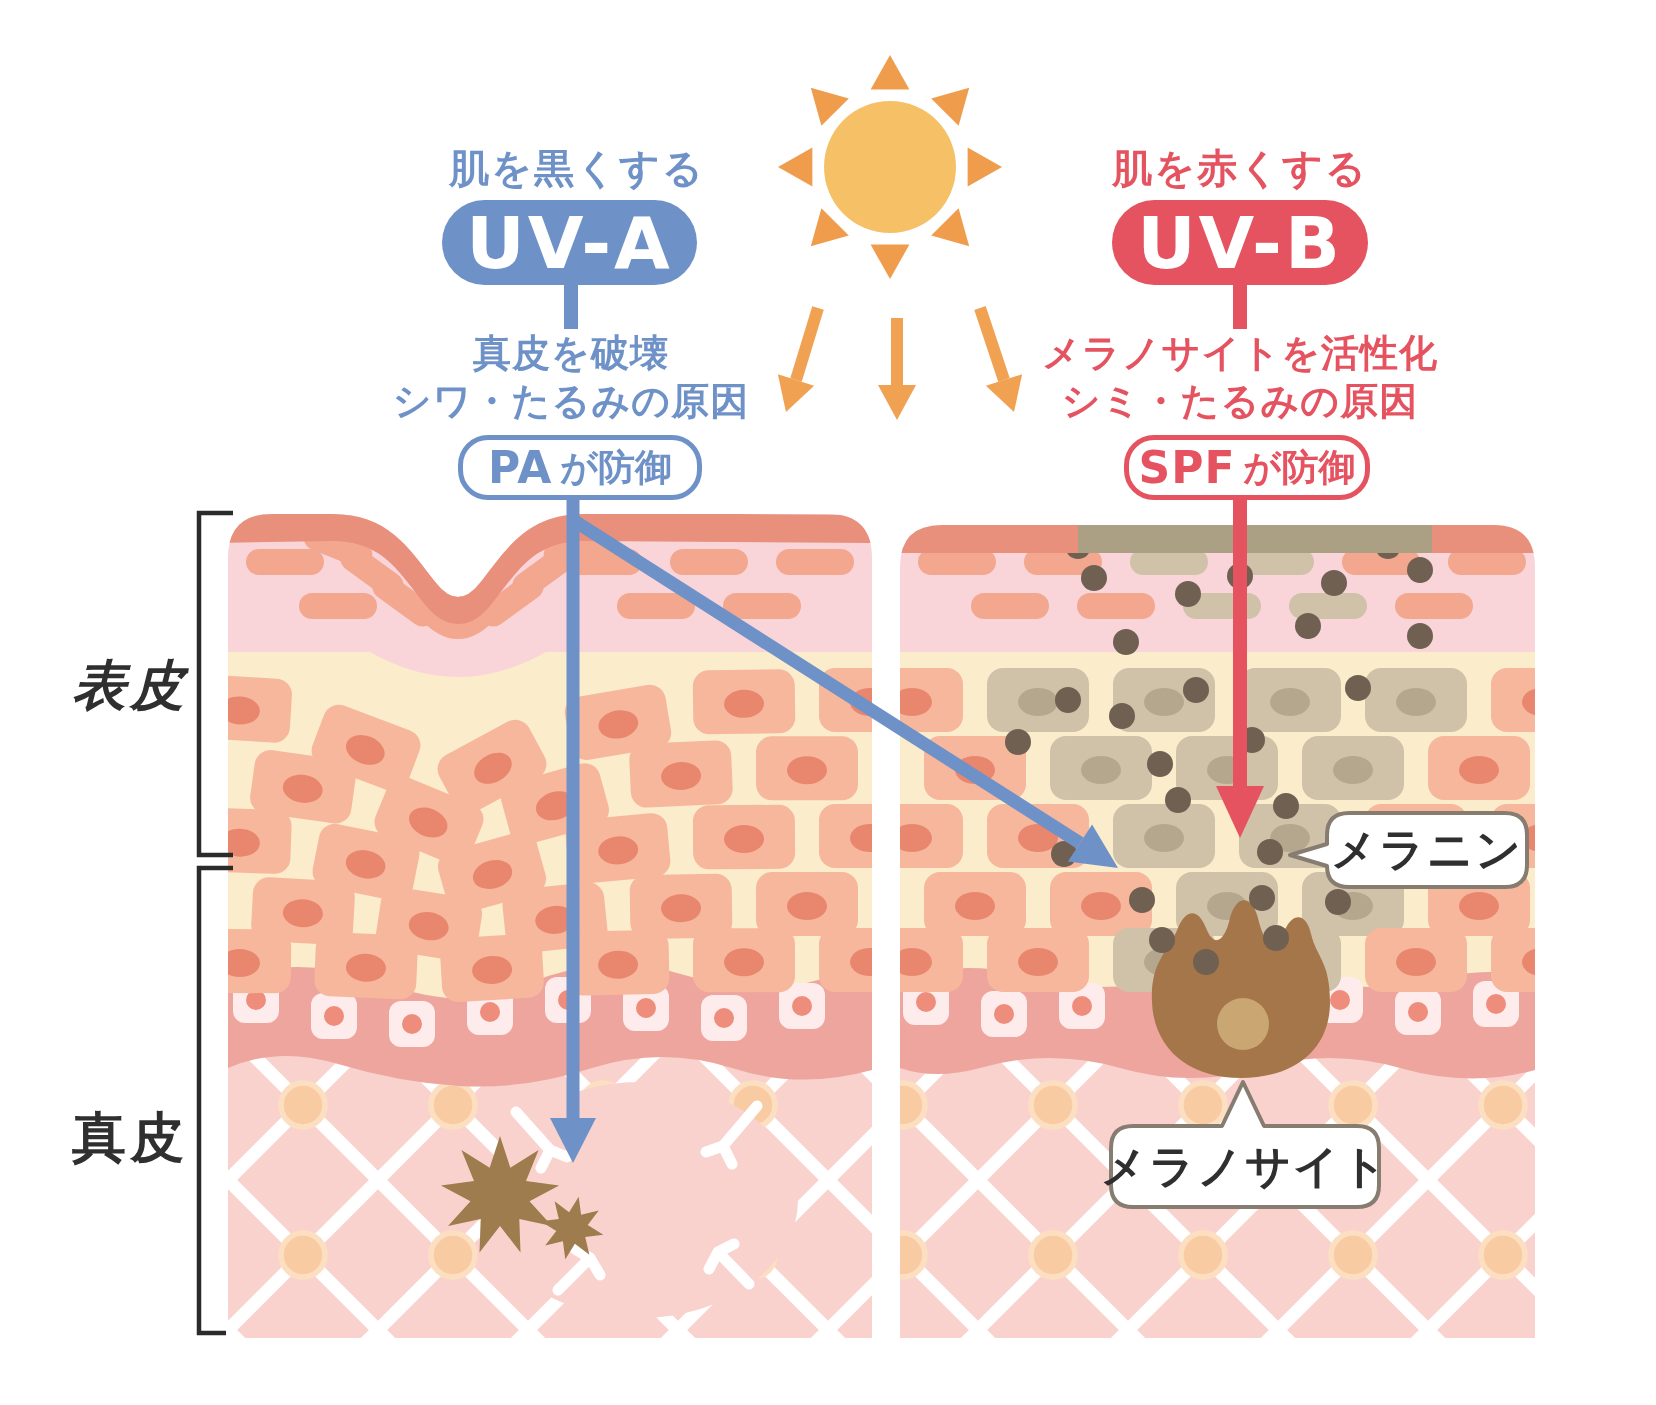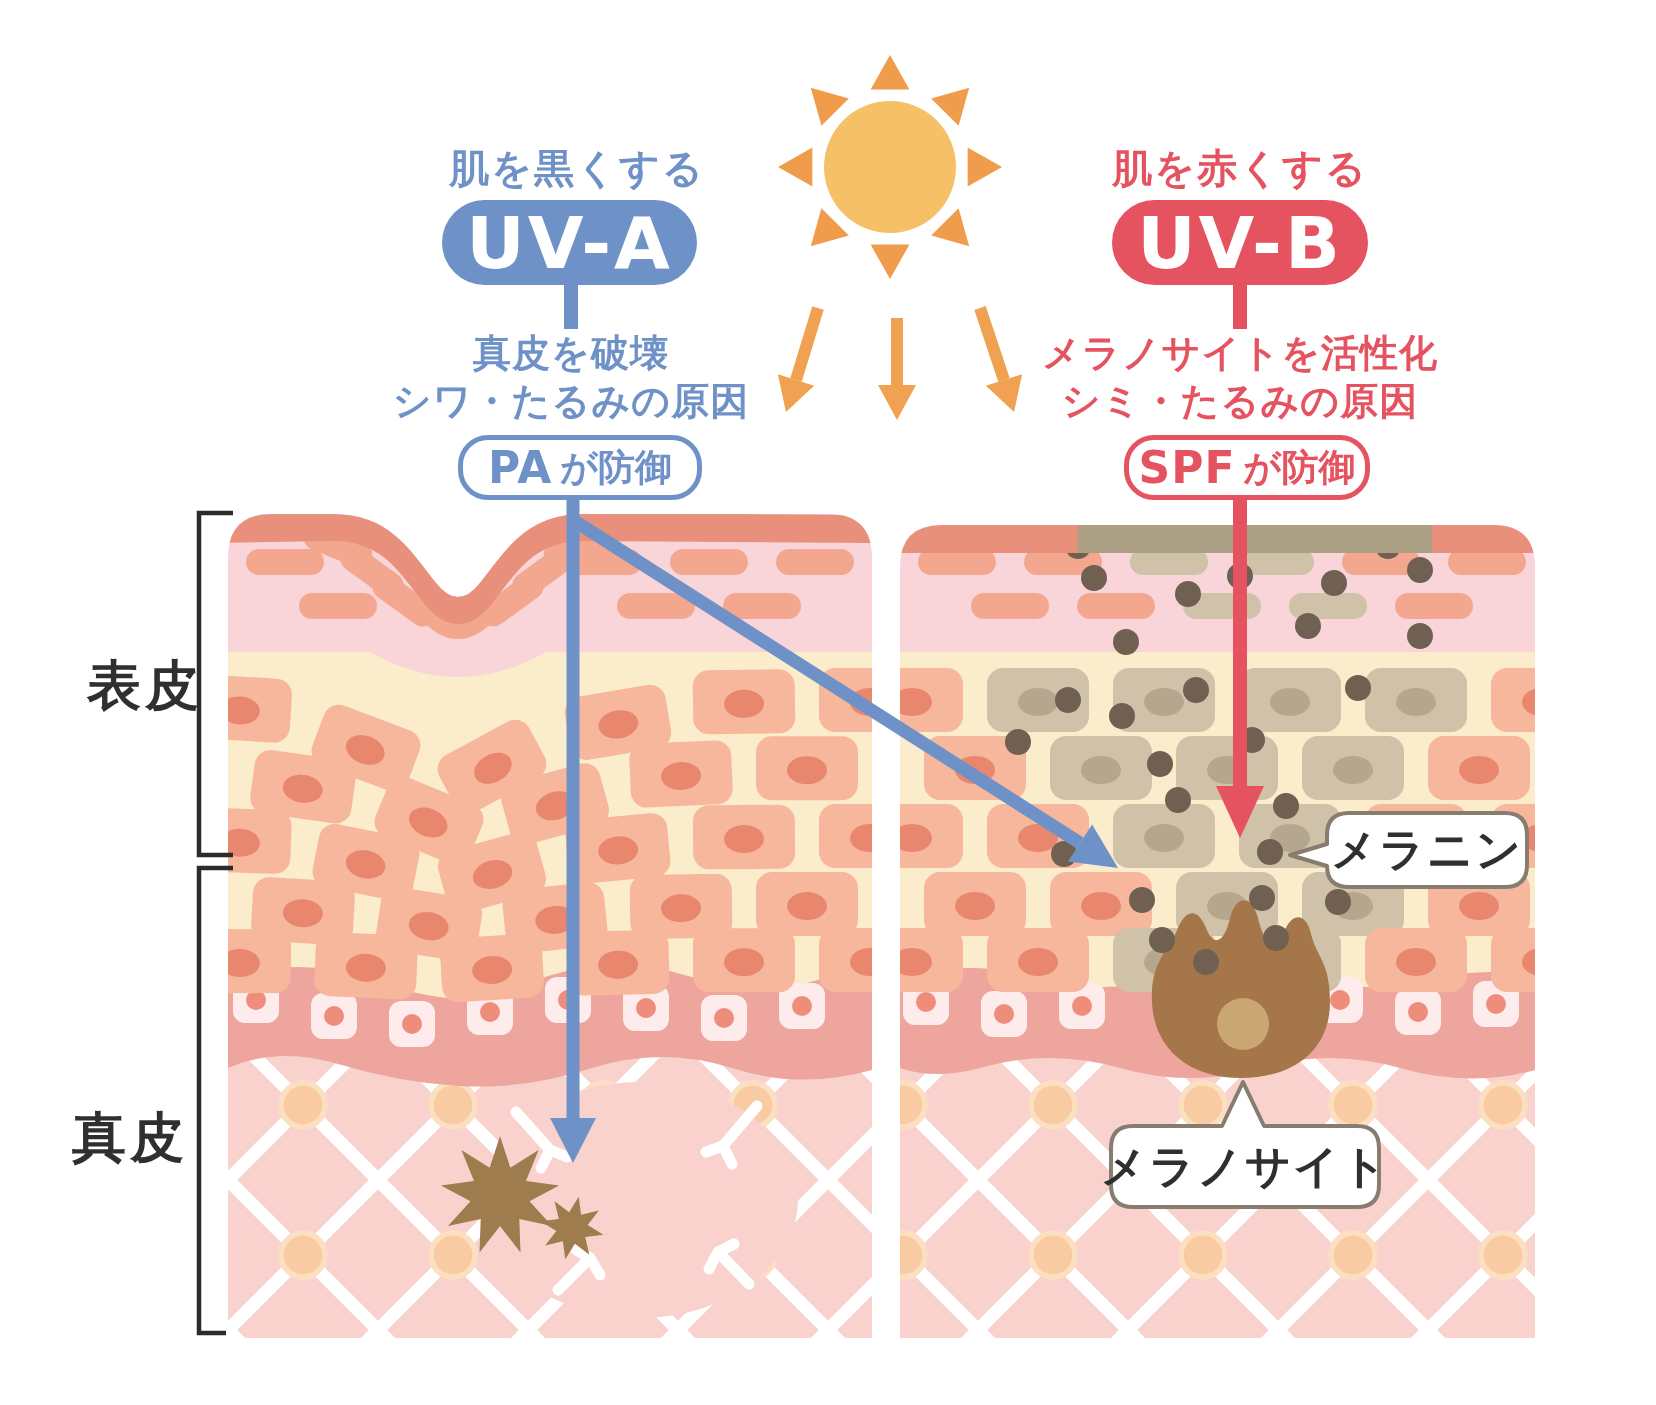--- a/index.html
+++ b/index.html
@@ -437,18 +437,18 @@
 
   <div class="lbl tagline red" style="left:1060px;top:144px;width:360px;height:48px;">肌を赤くする</div>
   <div class="uvpill b" style="left:1112px;top:200px;width:256px;height:85px;">UV-B</div>
   <div class="lbl desc red" style="left:1040px;top:330px;width:400px;height:46px;text-align:right;">メラノサイトを活性化</div>
   <div class="lbl desc red" style="left:1040px;top:378px;width:400px;height:46px;">シミ・たるみの原因</div>
   <div class="shieldpill b" style="left:1124px;top:435px;width:236px;height:55px;">
     <span class="shield-strong">SPF</span>
     <span class="shield-rest">が防御</span>
   </div>
 
-  <div class="lbl layerlbl" style="left:70px;top:658px;width:150px;height:56px;">表皮</div>
+  <div class="lbl layerlbl" style="left:55px;top:658px;width:150px;height:56px;font-style:italic;">表皮</div>
   <div class="lbl layerlbl" style="left:55px;top:1110px;width:150px;height:56px;">真皮</div>
 
   <div class="lbl callout" style="left:1327px;top:813px;width:200px;height:74px;">メラニン</div>
   <div class="lbl callout" style="left:1111px;top:1126px;width:268px;height:81px;">メラノサイト</div>
 </div>
 
 </body></html>

